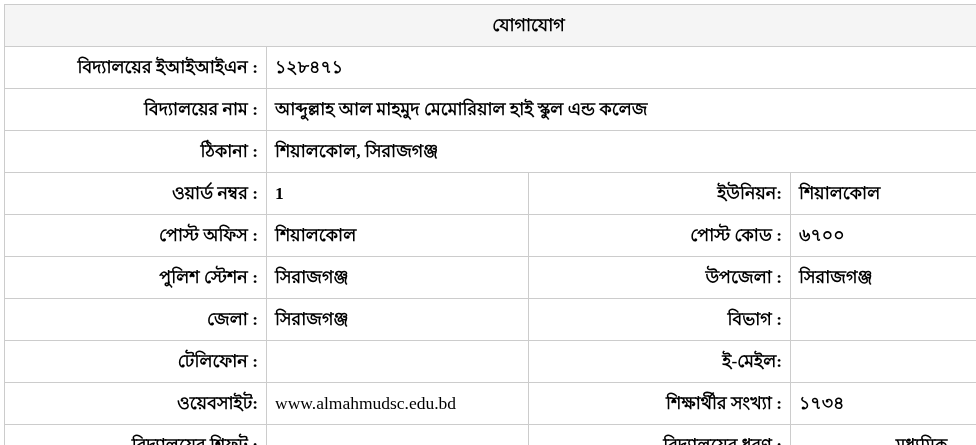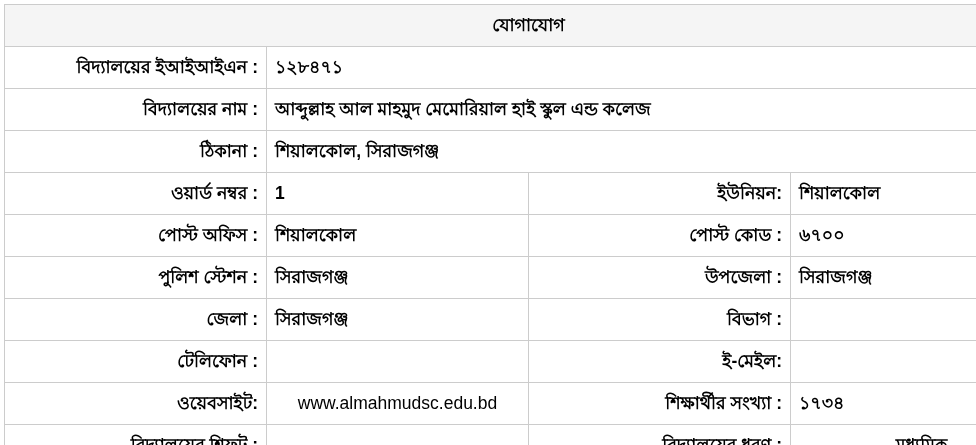--- a/index.html
+++ b/index.html
@@ -12,20 +12,21 @@
     height: 445px;
     font-family: "Liberation Sans", sans-serif;
     color: #000000;
     overflow: hidden;
   }
   .page {
     width: 804px;
     height: 445px;
     box-sizing: border-box;
     padding: 4px 4px 4px 4px;
+    font-family: Liberation Serif, serif;
   }
   table.contact {
     width: 968px;
     border-collapse: collapse;
     table-layout: fixed;
     border: 1px solid #cccccc;
     background: #ffffff;
   }
   table.contact td {
     border: 1px solid #cccccc;
@@ -47,21 +48,21 @@
     text-align: right;
     font-weight: bold;
     white-space: nowrap;
     margin-top: 39px;
   }
   .val {
     text-align: left;
     font-weight: bold;
   }
   .val-normal {
-    text-align: center;
+    text-align: left;
     font-weight: normal;
   }
   .val-center {
     text-align: center;
     font-weight: bold;
   }
   .w-lbl { width: 262px; }
   .w-val { width: 262px; }
   .link {
     color: #000000;

